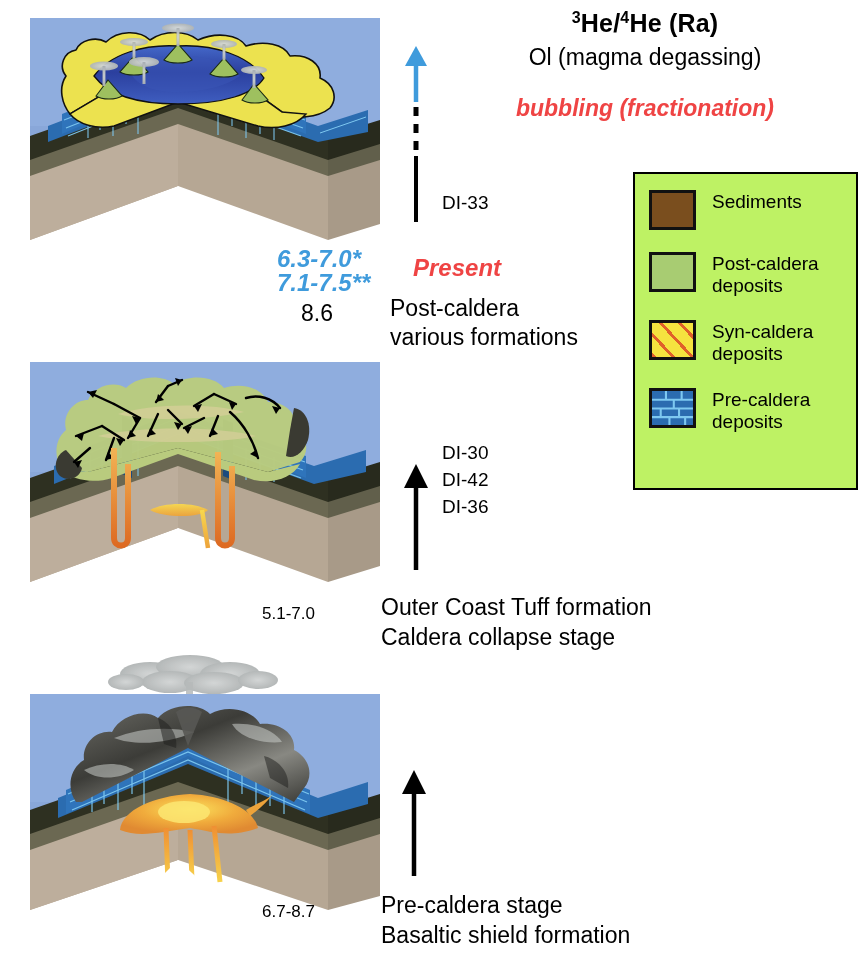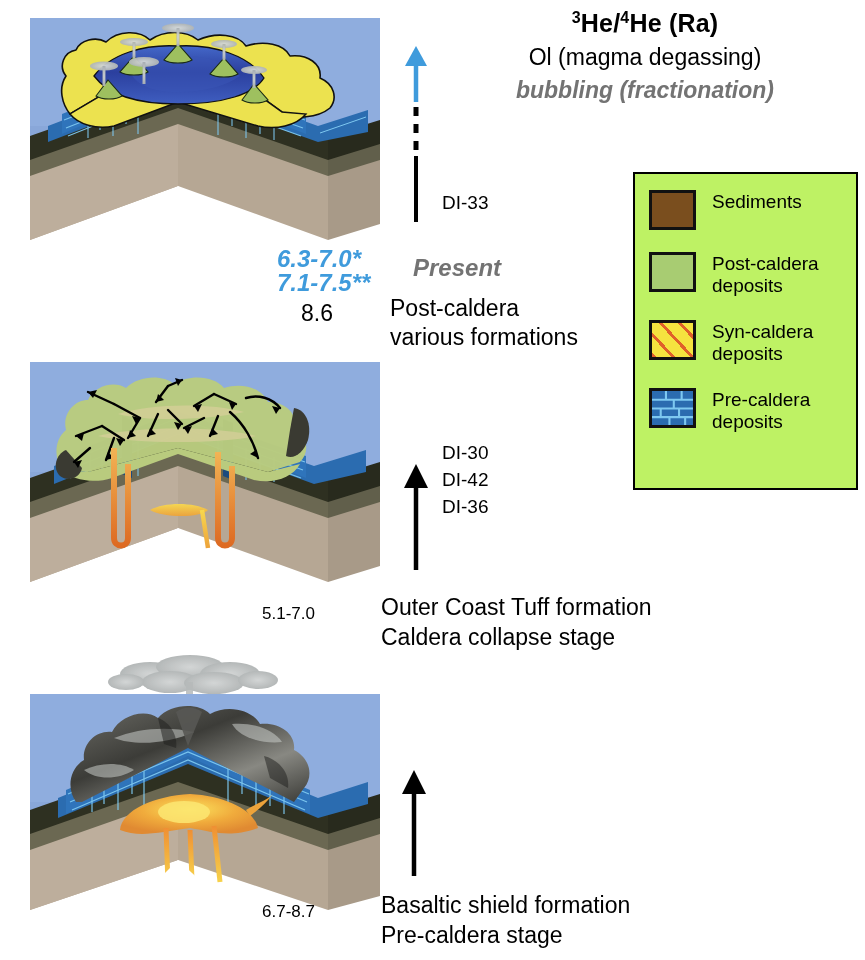--- a/index.html
+++ b/index.html
@@ -25,21 +25,21 @@
   #header-block .hdr-title {
     font-size: 25px; font-weight: bold; letter-spacing: .2px;
     line-height: 1.22;
   }
   #header-block .hdr-title sup { font-size: 16px; vertical-align: super; }
   #header-block .hdr-sub {
     font-size: 23px; line-height: 1.3; margin-top: 4px;
   }
   #header-block .hdr-blue {
     font-size: 23px; font-weight: bold; font-style: italic;
-    color: #737373; line-height: 1.3; margin-top: 3px;
+    color: #ef4444; line-height: 1.3; margin-top: 21px;
   }
 
   
   #legend {
     position: absolute;
     left: 633px; top: 172px;
     width: 225px; height: 318px;
     border: 2.5px solid #000;
     background: #bef264;
     padding: 16px 10px 10px 14px;
@@ -104,21 +104,21 @@
   #caption-top { left: 255px; top: 240px; width: 400px; height: 115px; }
   .ratio-blue {
     position: absolute;
     color: #3f9bdc; font-weight: bold; font-style: italic;
     font-size: 24px; line-height: 1.06; white-space: nowrap;
   }
   #ratio-blue-1 { left: 22px; top: 6px; }
   #ratio-blue-2 { left: 22px; top: 30px; }
   #present-label {
     position: absolute; left: 158px; top: 14px;
-    color: #737373; font-weight: bold; font-style: italic;
+    color: #ef4444; font-weight: bold; font-style: italic;
     font-size: 24px; white-space: nowrap;
   }
   #ratio-top-black {
     position: absolute; left: 46px; top: 60px;
     font-size: 23px; white-space: nowrap;
   }
   #stage-top-text {
     position: absolute; left: 135px; top: 54px;
     font-size: 23px; line-height: 1.28; white-space: nowrap;
   }
@@ -574,18 +574,18 @@
     <div class="ratio-black">5.1-7.0</div>
     <div class="stage-text">
       <div>Outer Coast Tuff formation</div>
       <div>Caldera collapse stage</div>
     </div>
   </div>
 
   <div class="caption-block" id="caption-bottom">
     <div class="ratio-black">6.7-8.7</div>
     <div class="stage-text">
+      <div>Pre-caldera stage</div>
       <div>Basaltic shield formation</div>
-      <div>Pre-caldera stage</div>
     </div>
   </div>
 
 </div>
 
 </body></html>

